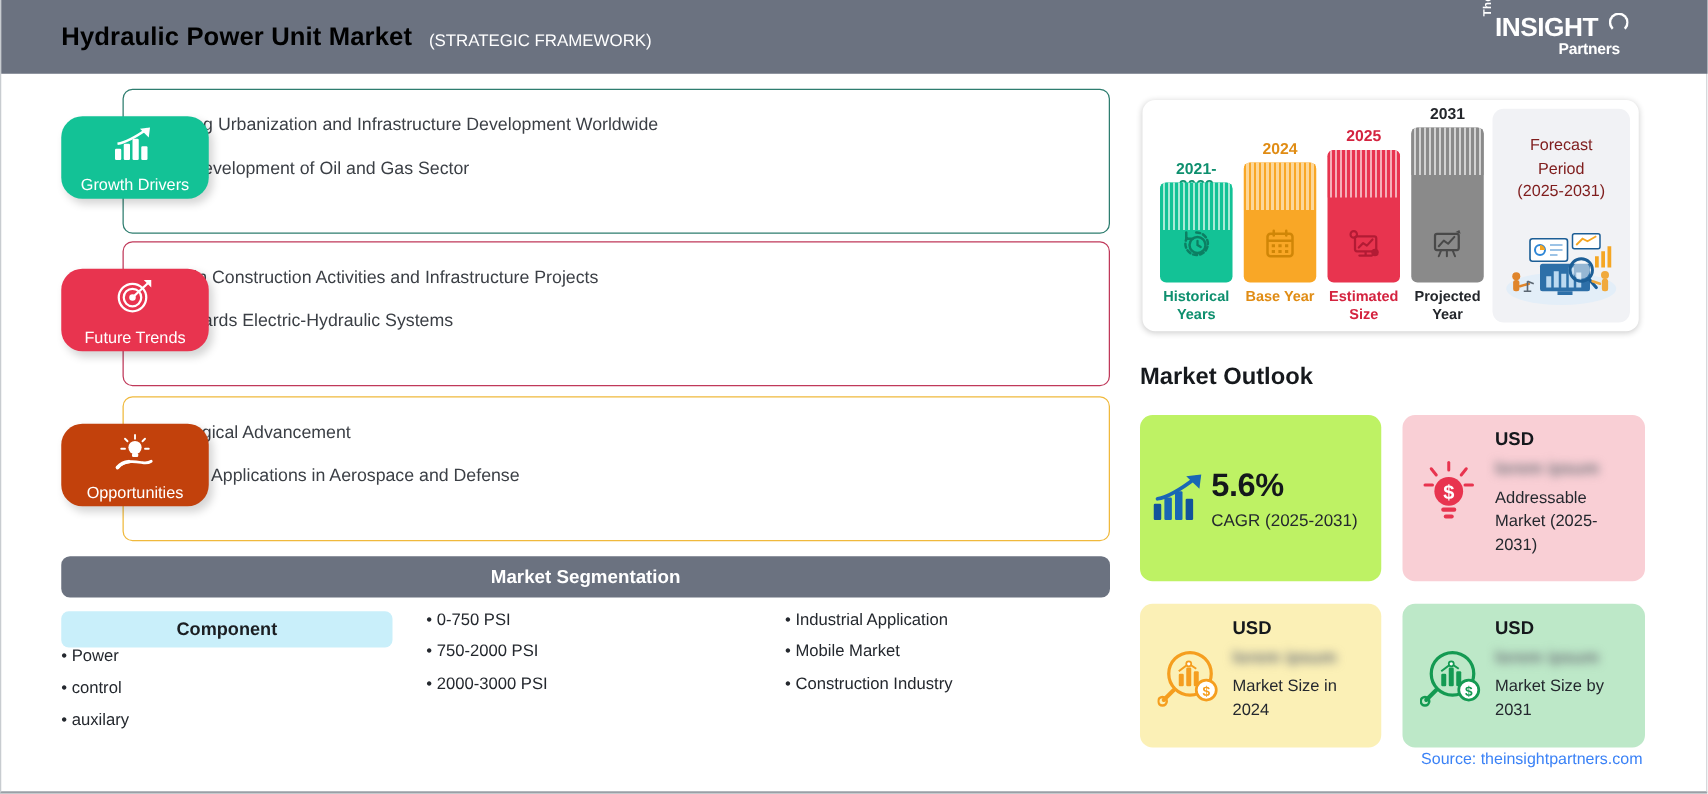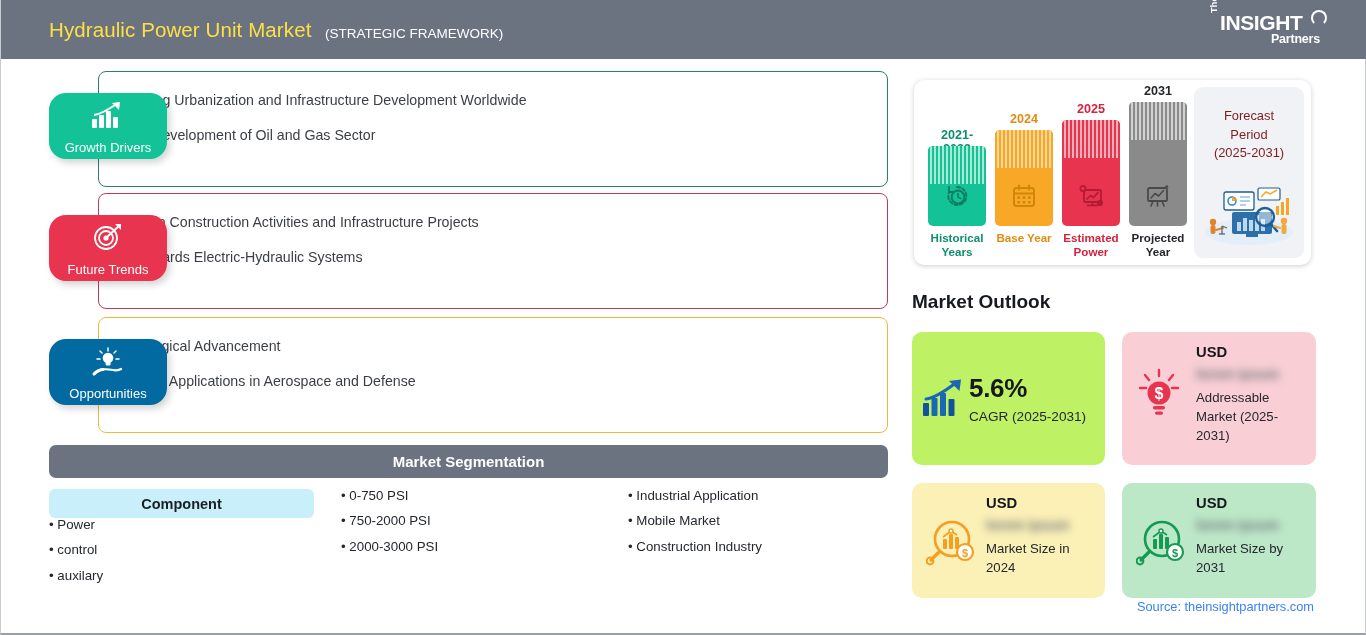--- a/index.html
+++ b/index.html
@@ -20,34 +20,34 @@
 
   
   .header {
     position: absolute; left: 0; top: 0;
     width: 1366px; height: 59px;
     background: #6b7280;
     display: flex; align-items: center;
   }
   .header-title {
     margin-left: 48px;
-    color: #fde047;
+    color: #000000;
     font-size: 20.5px;
-    font-weight: normal;
+    font-weight: bold;
     letter-spacing: .1px;
   }
   .header-sub {
     margin-left: 9px;
     color: #ffffff;
     font-size: 13.5px;
     font-weight: normal;
     position: relative; top: 1px;
   }
   .logo {
-    position: absolute; right: 40px; top: 9px;
+    position: absolute; right: 64px; top: 9px;
     width: 118px; height: 42px;
     color: #ffffff;
     text-align: left;
   }
   .logo .l-the {
     position: absolute; left: 0; top: 4px;
     font-size: 9px; font-weight: bold;
     transform: rotate(-90deg); transform-origin: left top;
     letter-spacing: .3px;
   }
@@ -98,21 +98,21 @@
     border-radius: 17px;
     color: #ffffff;
     box-shadow: 3px 4px 7px rgba(0,0,0,.17);
     display: flex; flex-direction: column;
     align-items: center; justify-content: flex-end;
     padding-bottom: 5px;
     z-index: 4;
   }
   .badge.green  { background: #13c296; }
   .badge.red    { background: #e8344f; }
-  .badge.orange { background: #0369a1; }
+  .badge.orange { background: #c2410c; }
   .badge-label { font-size: 13px; font-weight: normal; line-height: 1; }
   .badge-icon { position: absolute; top: 8px; left: 50%; transform: translateX(-50%); }
 
   
   .seg-title {
     position: absolute; left: 48px; top: 445px;
     width: 839px; height: 33px;
     background: #6b7280; border-radius: 7px;
     color: #ffffff; font-size: 15px; font-weight: bold;
     display: flex; align-items: center; justify-content: center;
@@ -390,21 +390,21 @@
                 <rect x="6" y="6" width="17" height="12" rx="1.6" fill="none" stroke="#b21b34" stroke-width="1.8"></rect>
                 <path d="M9 15 L12.5 11.5 L15.5 13.5 L20 8.6" fill="none" stroke="#b21b34" stroke-width="1.7" stroke-linecap="round" stroke-linejoin="round"></path>
                 <line x1="14.5" y1="18" x2="14.5" y2="21" stroke="#b21b34" stroke-width="1.8"></line>
                 <line x1="9.5" y1="21.4" x2="19.5" y2="21.4" stroke="#b21b34" stroke-width="1.8" stroke-linecap="round"></line>
                 <circle cx="5" cy="4.5" r="2.6" fill="none" stroke="#b21b34" stroke-width="1.7"></circle>
                 <circle cx="22" cy="19" r="3" fill="#b21b34"></circle>
               </svg>
             </span>
           </div>
         </div>
-        <div class="fc-cap" style="top:151px;color:#d4233f;">Estimated Power</div>
+        <div class="fc-cap" style="top:151px;color:#d4233f;">Estimated Size</div>
       </div>
 
       <div class="fc-item" style="left:201px;">
         <div class="fc-year" style="top:4px;color:#23262b;">2031</div>
         <div class="fc-bar" style="top:22px;height:124px;background:#8a8a8a;">
           <div class="fc-stripe" style="background:repeating-linear-gradient(90deg,#8a8a8a 0 2px,#d2d2d2 2px 4px);"></div>
           <div class="fc-solid">
             <span class="fc-icon">
               <svg width="26" height="24" viewBox="0 0 26 24">
                 <rect x="3" y="4" width="19" height="13" rx="1.6" fill="none" stroke="#494949" stroke-width="1.8"></rect>

